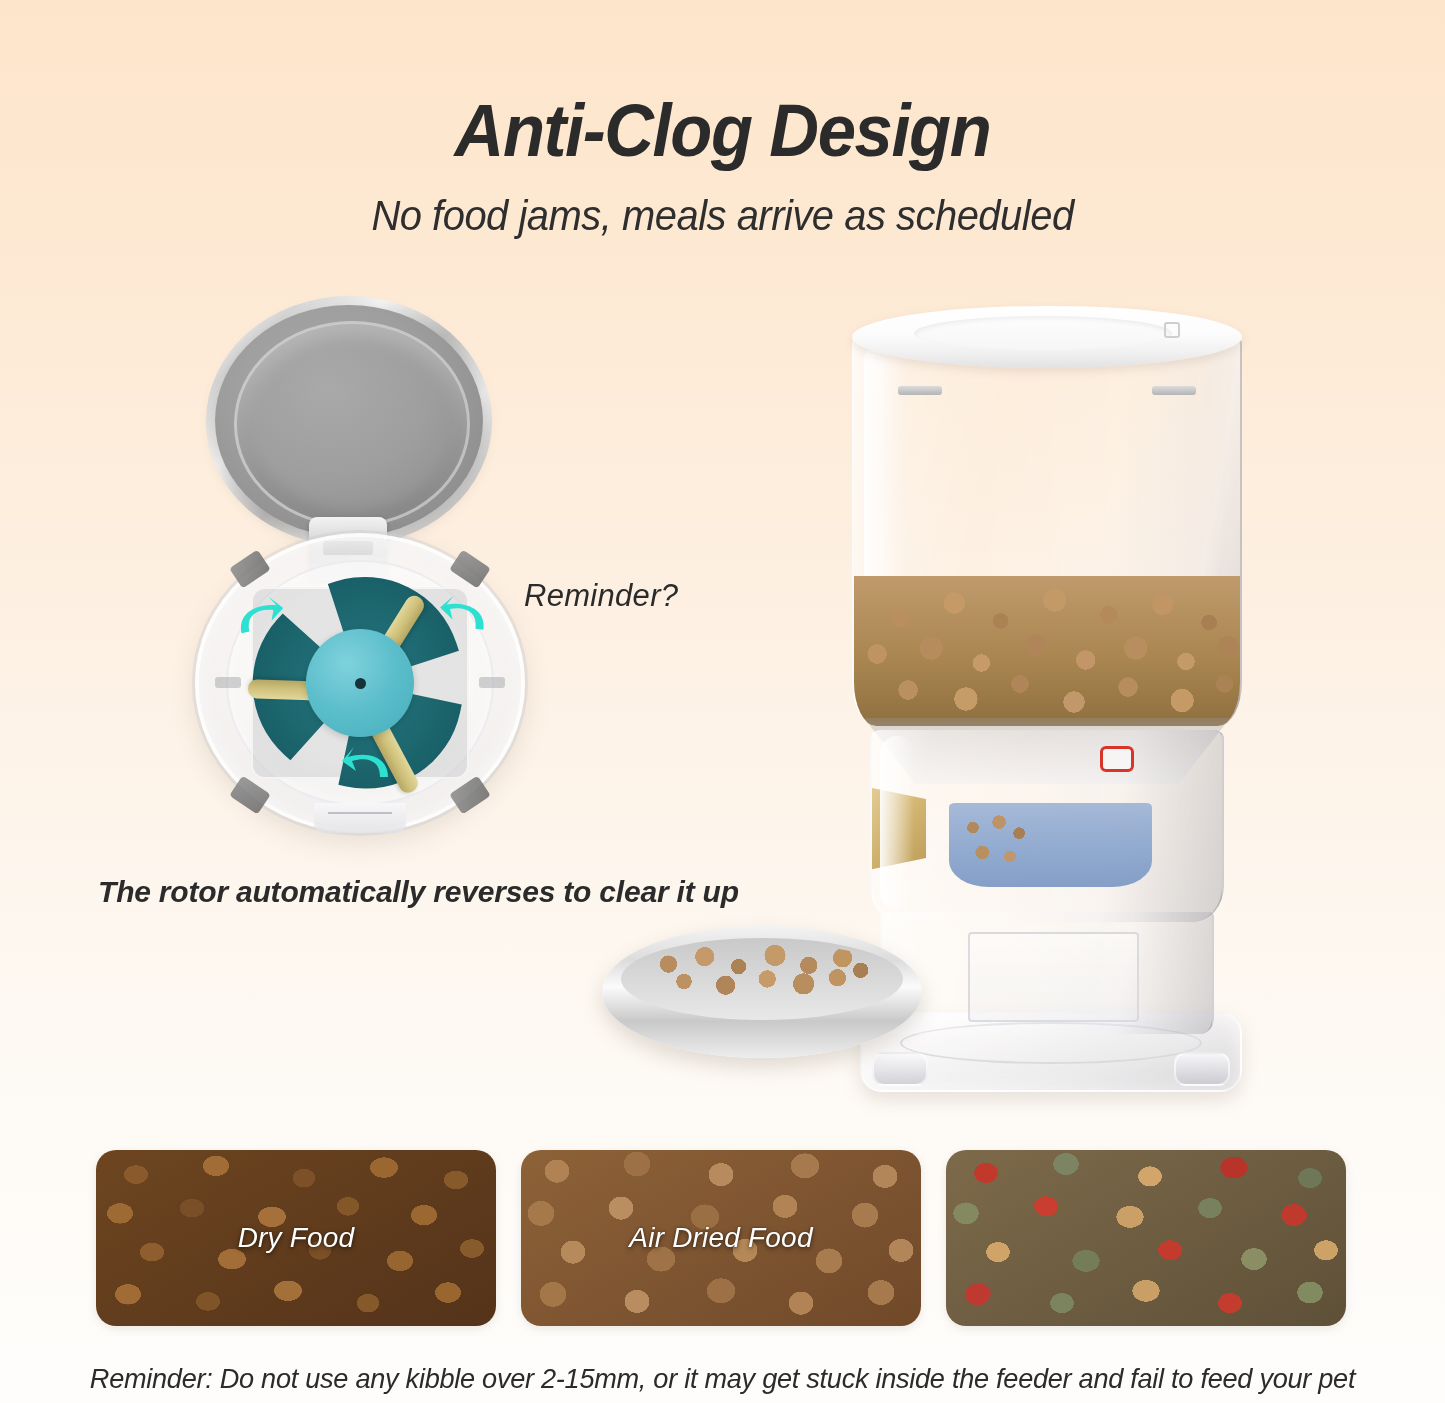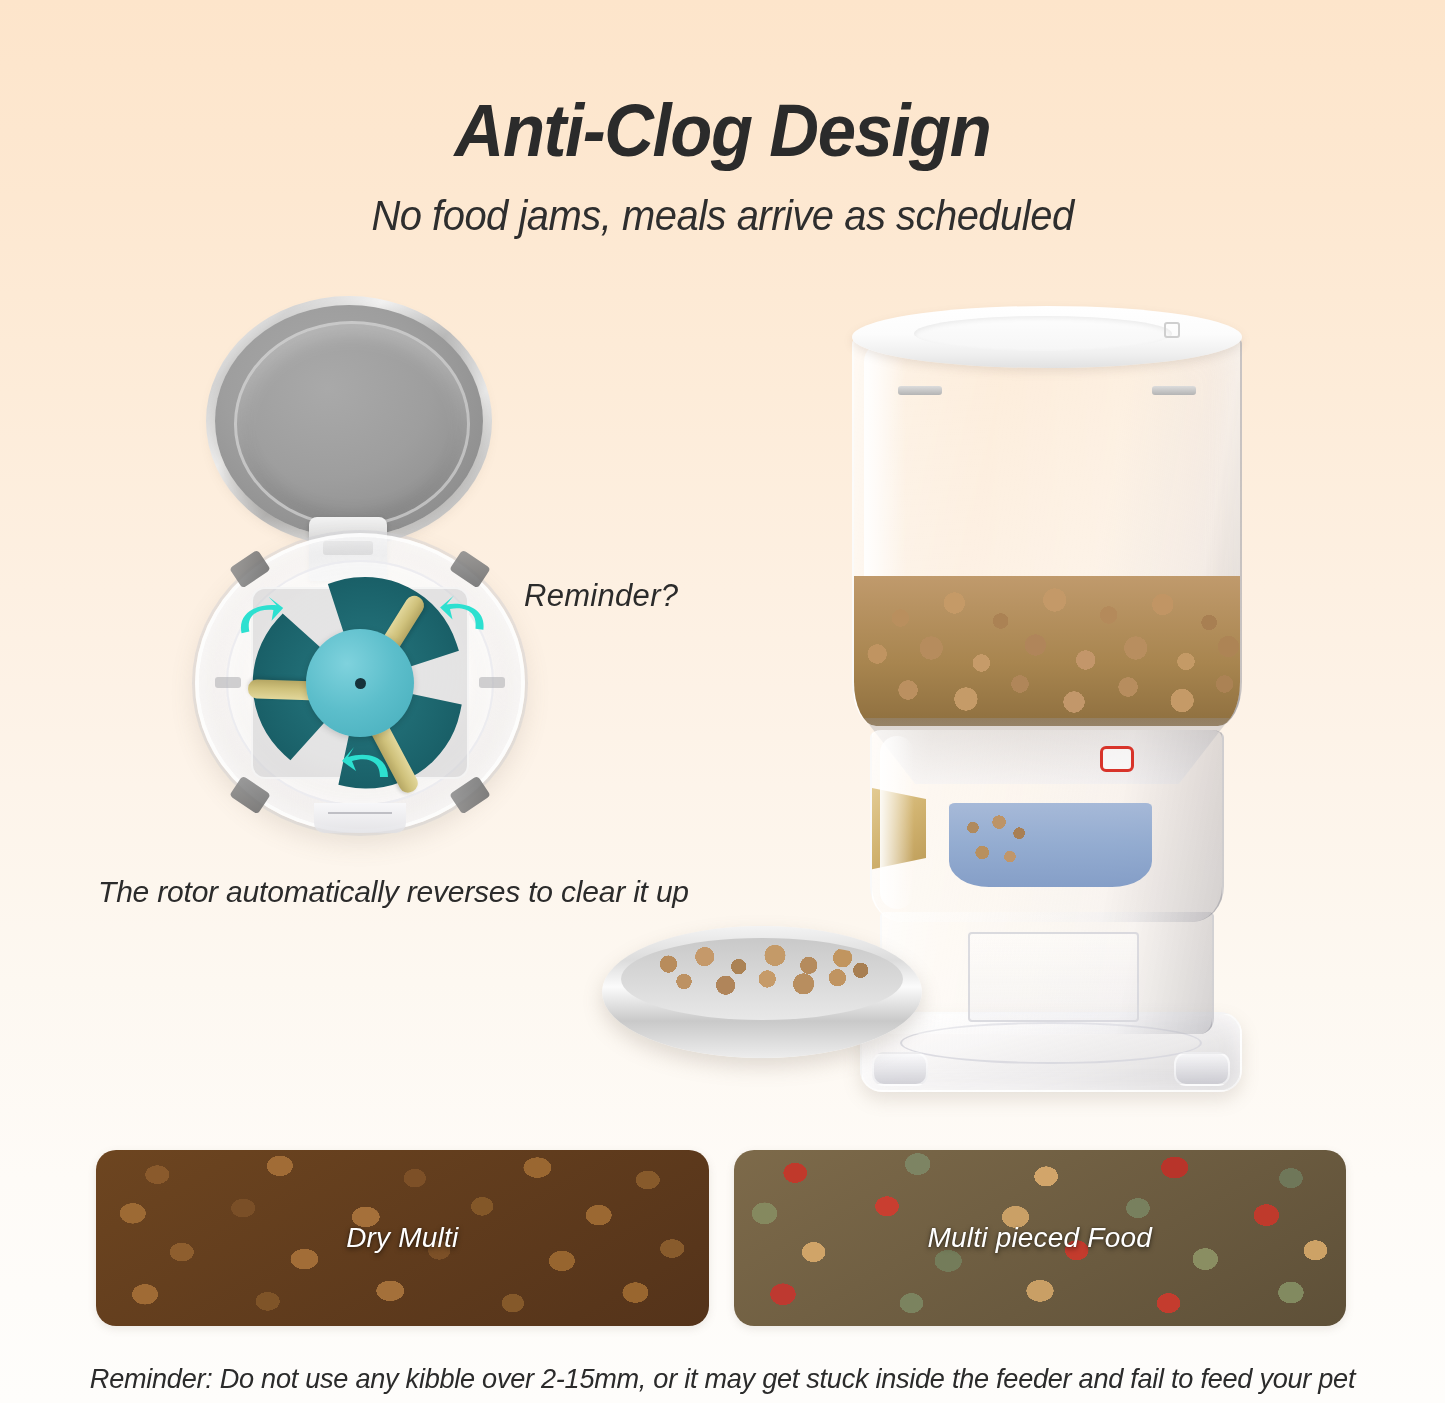--- a/index.html
+++ b/index.html
@@ -40,21 +40,21 @@
   }
 
   
   .clogged-label {
     position:absolute; left:524px; top:578px;
     font-size:31px; font-style:italic; color:#2b2b2b;
     letter-spacing:.3px;
   }
   .rotor-caption {
     position:absolute; left:98px; top:875px;
-    font-size:30px; font-style:italic; font-weight:400;
+    font-size:30px; font-style:italic; font-weight:700;
     color:#2b2b2b; letter-spacing:-.2px;
   }
   .reminder {
     position:absolute; left:0; top:1363px; width:100%;
     text-align:center;
     font-size:28px; font-style:italic; font-weight:500;
     color:#2b2b2b; letter-spacing:-.3px;
     transform:scaleX(.97);
   }
 
@@ -616,21 +616,24 @@
   <div class="bowl">
     <div class="bowl-inner">
       <div class="bowl-kibble"></div>
     </div>
   </div>
 </div>
 
 <div class="food-row">
   <div class="food-card">
     <div class="tex tex-dry"></div>
-    <div class="food-label">Dry Multi</div>
+    <div class="food-label">Dry Food</div>
+  </div>
+  <div class="food-card">
+    <div class="tex tex-air"></div>
+    <div class="food-label">Air Dried Food</div>
   </div>
   <div class="food-card">
     <div class="tex tex-multi"></div>
-    <div class="food-label">Multi pieced Food</div>
   </div>
 </div>
 
 <div class="reminder">Reminder: Do not use any kibble over 2-15mm, or it may get stuck inside the feeder and fail to feed your pet</div>
 
 </body></html>

